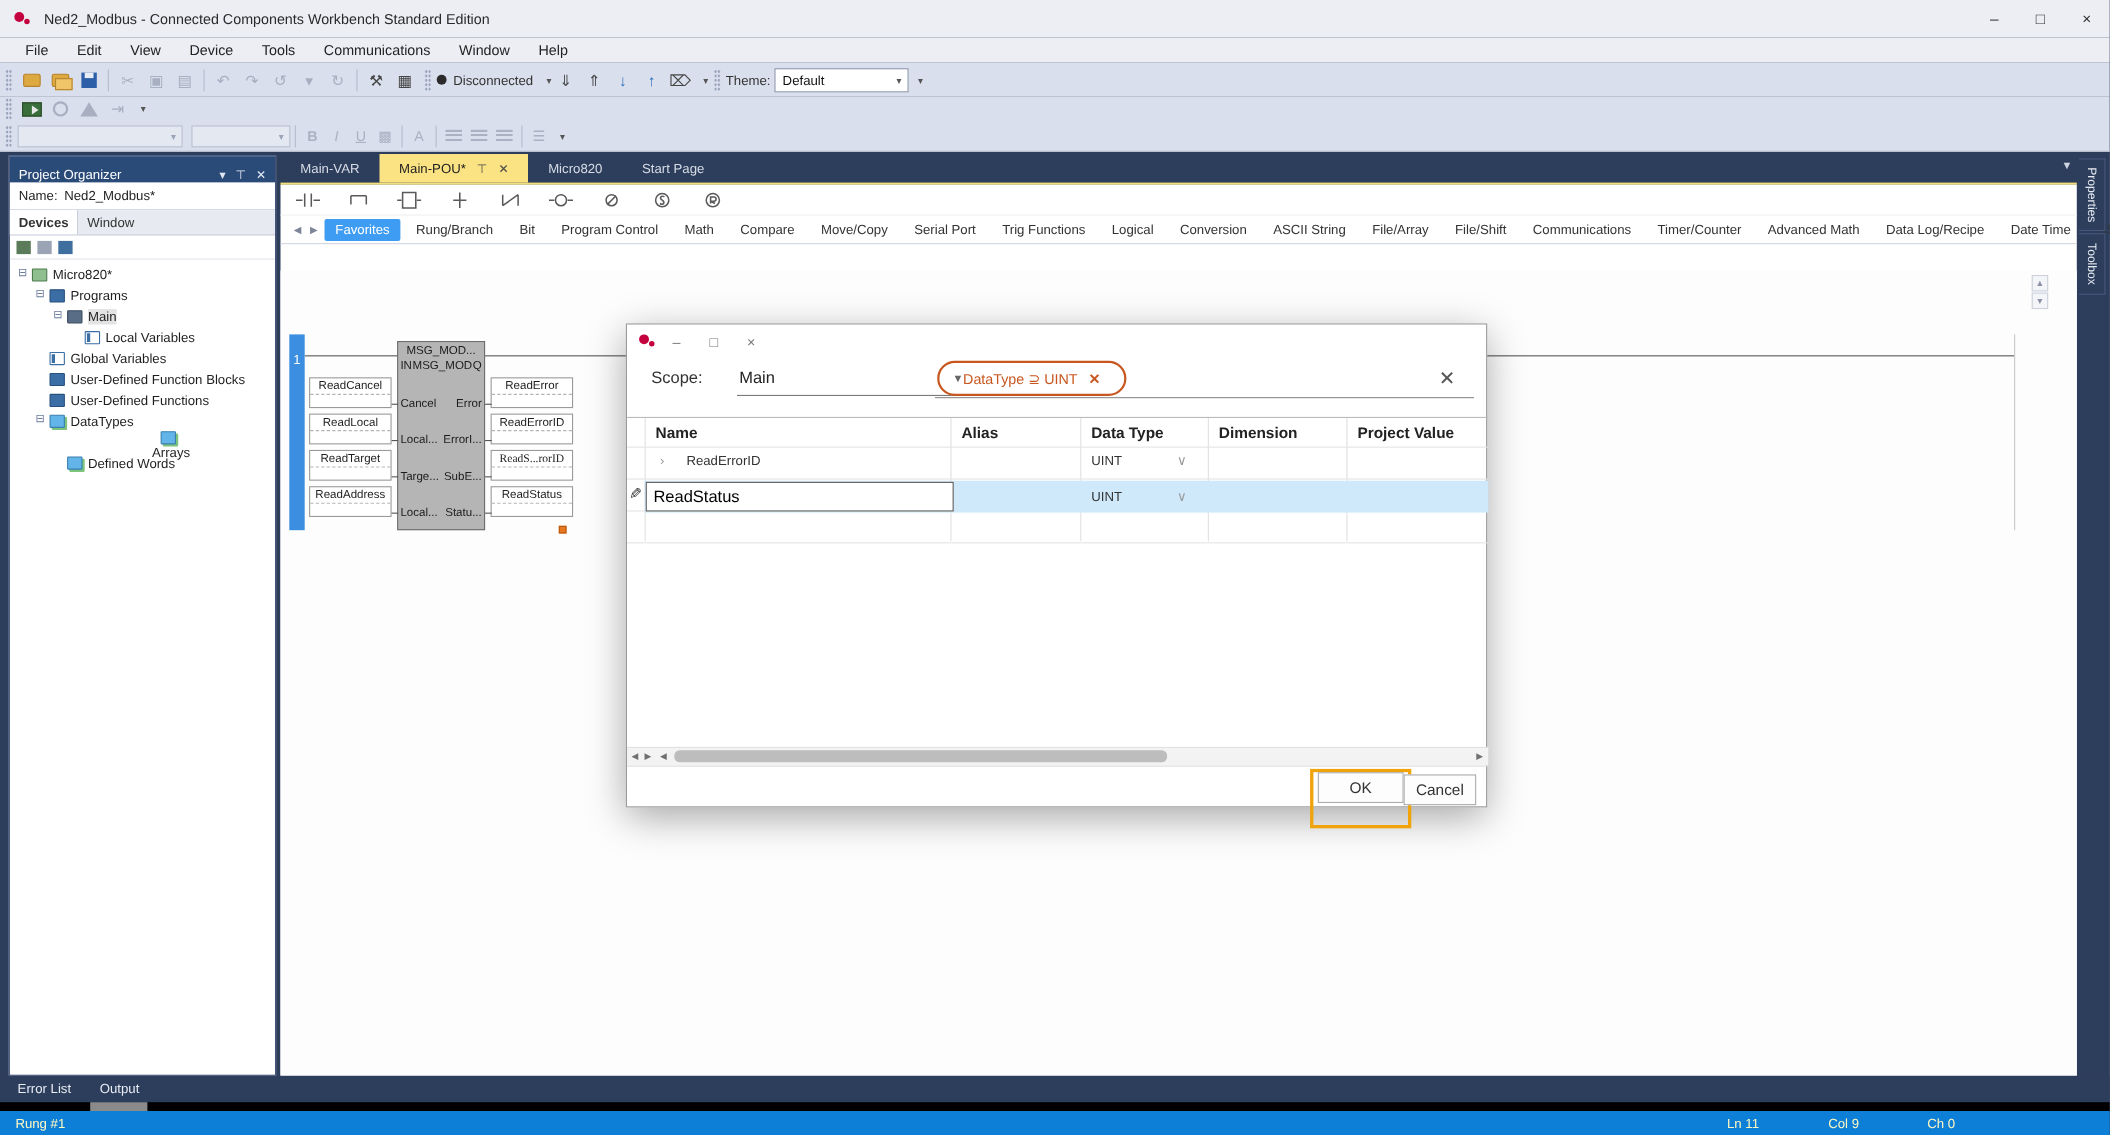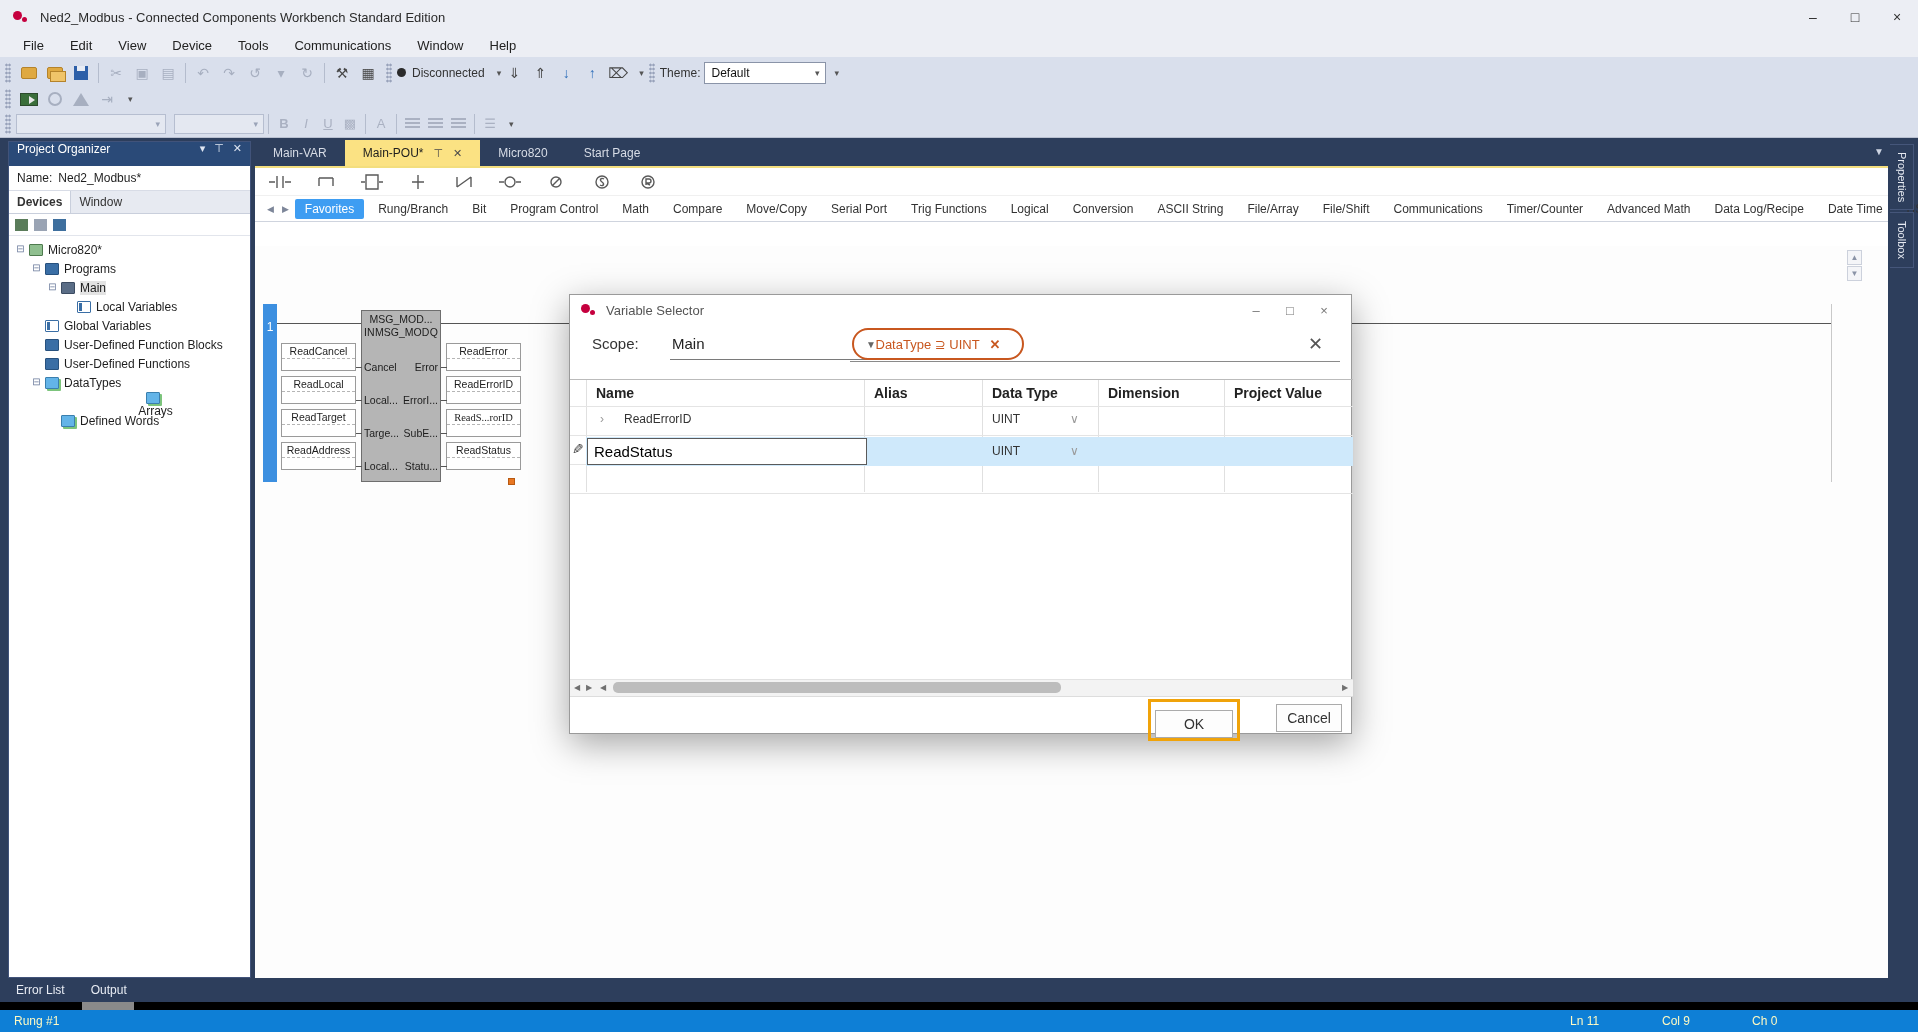--- a/index.html
+++ b/index.html
@@ -41,21 +41,21 @@
   .runicon { width:18px; height:13px; background:#3a6e3a; border:1px solid #2c4a2c; position:relative; }
   .runicon:after { content:""; position:absolute; right:2px; top:2px; border-left:6px solid #e8e8e8; border-top:4px solid transparent; border-bottom:4px solid transparent; }
   .tri { width:0; height:0; border-left:8px solid transparent; border-right:8px solid transparent; border-bottom:13px solid #a7afc0; }
   .pwr { width:14px; height:14px; border:2px solid #a7afc0; border-radius:50%; position:relative; }
   .fcombo { width:150px; height:20px; background:#e4e8f1; border:1px solid #b6bed0; display:flex; align-items:center; justify-content:flex-end; padding:0 5px; color:#9aa3b8; font-size:9px; }
   .fmt { color:#aab1c2; font-size:13px; width:22px; text-align:center; }
   .alignbar { width:15px; height:11px; display:inline-block; background:linear-gradient(#aab1c2 2px, transparent 2px, transparent 4px, #aab1c2 4px, #aab1c2 6px, transparent 6px, transparent 8px, #aab1c2 8px, #aab1c2 10px, transparent 10px); margin:0 4px; }
 
   
   #po { left:8px; top:141px; width:243px; height:837px; background:#fff; border:1px solid #41537a; }
-  #po-head { height:24px; background:#2a4a78; color:#fff; display:flex; align-items:flex-start; padding:0 8px; font-size:12px; }
+  #po-head { height:24px; background:#2a4a78; color:#fff; display:flex; align-items:flex-end; padding:0 8px; font-size:12px; }
   #po-head .sp { flex:1; }
   .po-hicon { color:#dfe6f2; margin-left:9px; font-size:11px; }
   #po-name { height:25px; display:flex; align-items:center; padding:0 8px; border-bottom:1px solid #d8dce6; font-size:12px; background:#fff; }
   #po-name b { font-weight:normal; margin-left:6px; }
   #po-tabs { height:23px; display:flex; border-bottom:1px solid #c9cfdc; background:#e7eaf1; }
   .po-tab { padding:0 8px; display:flex; align-items:center; font-size:12px; color:#333; }
   .po-tab.act { background:#fff; border-right:1px solid #c9cfdc; font-weight:bold; }
   #po-mini { height:22px; display:flex; align-items:center; padding-left:6px; border-bottom:1px solid #e2e5ec; }
   .mini-ic { width:13px; height:12px; margin-right:6px; position:relative; background:#5a7c5a; }
   .mini-ic.g2 { background:#9aa4b4; }
@@ -137,21 +137,21 @@
   .grow-line { position:absolute; left:0; width:783px; height:1px; background:#e4e4e4; }
   .gcell { position:absolute; height:29px; line-height:29px; color:#333; }
   .gchev { color:#9a9a9a; font-size:12px; }
   #editrow { left:16px; top:142px; width:767px; height:29px; background:#cfe9fb; }
   #editinput { left:17px; top:143px; width:280px; height:27px; border:1px solid #5a5a5a; background:#fff; font-size:15px; padding:0 6px; font-family:"Liberation Sans",sans-serif; outline:none; }
   #pencil { left:2px; top:146px; font-size:14px; color:#333; transform:scaleX(-1); }
   #hscroll { left:0; top:384px; width:783px; height:17px; background:#f3f3f3; border-top:1px solid #e2e2e2; }
   #hthumb { left:43px; top:387px; width:448px; height:11px; background:#bdbdbd; border-radius:5px; }
   .harr { position:absolute; top:388px; color:#707070; font-size:8px; }
   #btnrow-line { left:0; top:401px; width:783px; height:1px; background:#ddd; }
-  #ok-adorner { left:578px; top:404px; width:92px; height:42px; border:3px solid #f0a30a; display:flex; align-items:flex-end; justify-content:center; }
+  #ok-adorner { left:621px; top:404px; width:92px; height:54px; border:3px solid #f0a30a; display:flex; align-items:flex-start; justify-content:center; }
   .dlg-btn { background:#fdfdfd; border:1px solid #ababab; font-size:14px; color:#333; padding:5px 0; text-align:center; font-family:"Liberation Sans",sans-serif; }
   #ok-btn { width:78px; height:28px; }
   #cancel-btn { left:706px; top:409px; width:66px; height:28px; }
 </style>
 </head>
 <body>
 
 <div id="app">
 
   <div id="titlebar" class="abs">
@@ -490,21 +490,20 @@
     <span style="left:1662px;">Col 9</span>
     <span style="left:1752px;">Ch 0</span>
   </div>
 
   <div id="dlg" class="abs">
     <div id="dlg-title">
       <div class="applogo" style="margin:0;">
           <div class="d1"></div>
           <div class="d2"></div>
         </div>
-      <div class="t">Variable Selector</div>
       <div class="dlg-wbtn">–</div>
       <div class="dlg-wbtn">□</div>
       <div class="dlg-wbtn">×</div>
     </div>
 
     <div class="abs" id="scope-lbl">Scope:</div>
     <div class="abs" id="scope-val">Main</div>
     <div class="abs" id="scope-chev">▼</div>
     <div class="abs" id="scope-underline"></div>
     <div class="abs" id="chip">

